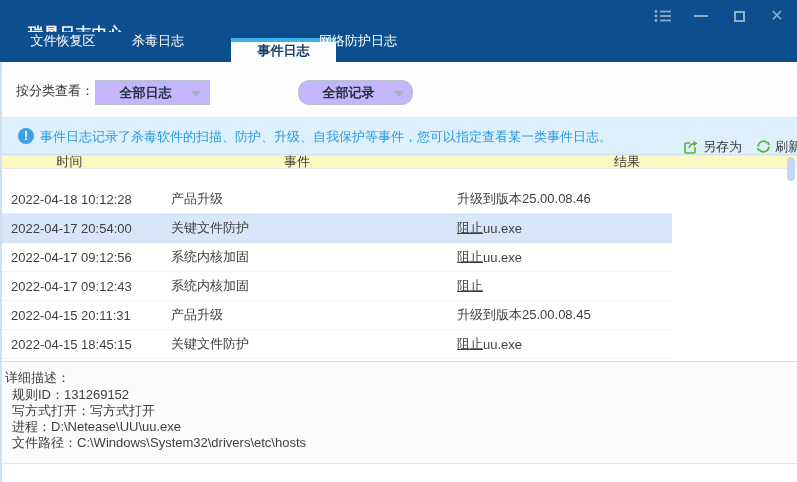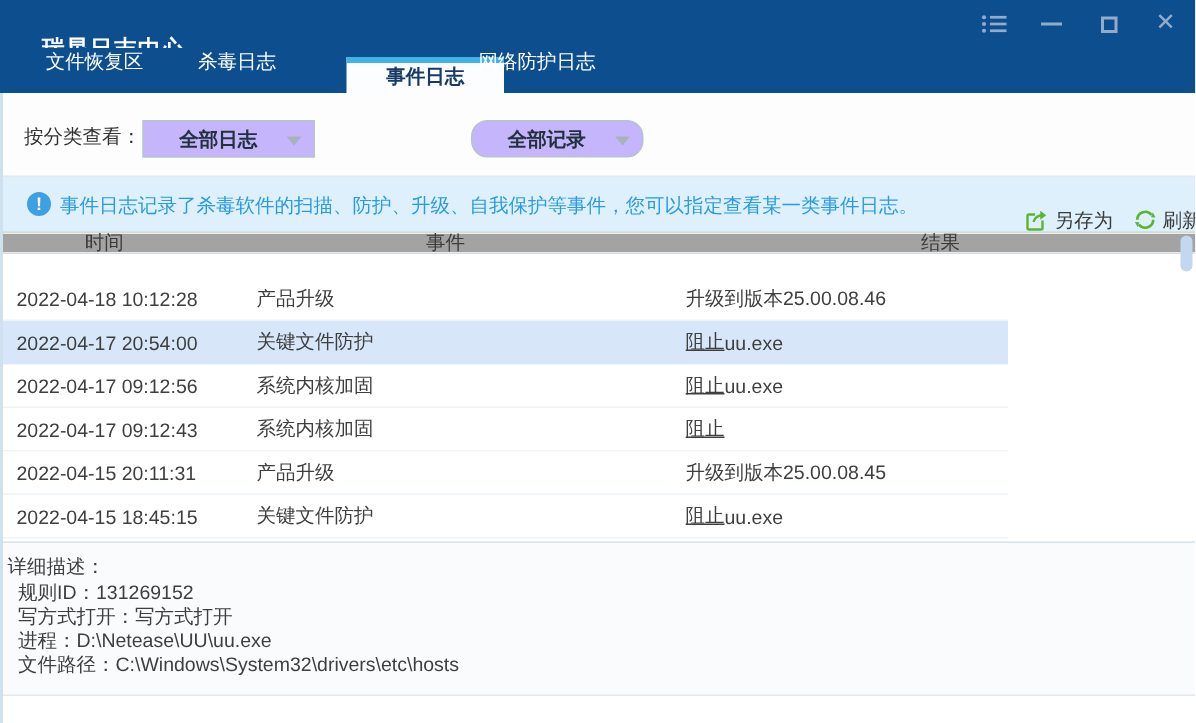--- a/index.html
+++ b/index.html
@@ -28,34 +28,34 @@
   
   .content-edge { position:absolute; left:0; top:62px; width:2px; height:420px; background:#cfe0ee; }
 
   
   .filterbar { position:absolute; left:2px; top:62px; width:795px; height:56px; background:#fdfdfd; border-bottom:1px solid #e2e9ee; }
   .filter-label { position:absolute; top:17px; height:24px; line-height:24px; color:#333; }
   .fl-1 { left:14px; }
   .fl-2 { left:222px; }
   .dropdown { position:absolute; top:18px; width:115px; height:25px; background:#c4b5fd; border:1px solid #b7c3cb; display:flex; align-items:center; justify-content:center; cursor:pointer; }
   .dd-1 { left:93px; }
-  .dd-2 { left:312px;border-radius:11px; }
+  .dd-2 { left:296px;border-radius:11px; }
   .dd-value { color:#22313c; font-weight:bold; margin-right:14px; }
   .dd-arrow { position:absolute; right:8px; top:10px; width:0; height:0; border-left:5px solid transparent; border-right:5px solid transparent; border-top:6px solid #a9b2ba; }
 
   
   .infobar { position:absolute; left:2px; top:118px; width:795px; height:37px; background:#def0fc; border-bottom:1px solid #cfe2ef; }
   .info-icon { position:absolute; left:16px; top:10px; width:16px; height:16px; border-radius:50%; background:#3da0e3; color:#fff; font-size:12px; font-weight:bold; text-align:center; line-height:16px; }
   .info-text { position:absolute; left:38px; top:0; height:37px; line-height:37px; color:#2b9be1; font-size:13px; white-space:nowrap; }
   .info-actions { position:absolute; right:-4px; top:0; height:37px; display:flex; align-items:center; }
   .action-btn { display:flex; align-items:center; gap:4px; color:#3a3a3a; cursor:pointer; margin-left:14px; white-space:nowrap;margin-top:20px; }
   .action-btn svg { display:block; }
 
   
-  .table-header { position:absolute; left:2px; top:155px; width:795px; height:14px; background:#a3a3a3; border-top:1px solid #efede0; border-bottom:1px solid #e3e9ed; display:flex; }
+  .table-header { position:absolute; left:2px; top:155px; width:795px; height:14px; background:#fef9c3; border-top:1px solid #efede0; border-bottom:1px solid #e3e9ed; display:flex; }
   .th { display:flex; align-items:center; justify-content:center; color:#3c3c3c; }
   .col-time { width:135px; flex:none; }
   .col-event { width:320px; flex:none; }
   .col-result { flex:1; }
   .rows { position:absolute; left:2px; top:185px; width:670px; }
   .row { display:flex; height:29px; border-bottom:1px solid #eef3f7; background:#fff; cursor:pointer; }
   .row.selected { background:#d7e6f9; border-bottom:1px solid #d7e6f9; }
   .cell { display:flex; align-items:center; color:#3f3f3f; overflow:hidden; white-space:nowrap; }
   .cell.col-time { padding-left:9px; }
   .cell.col-event { padding-left:34px; }

